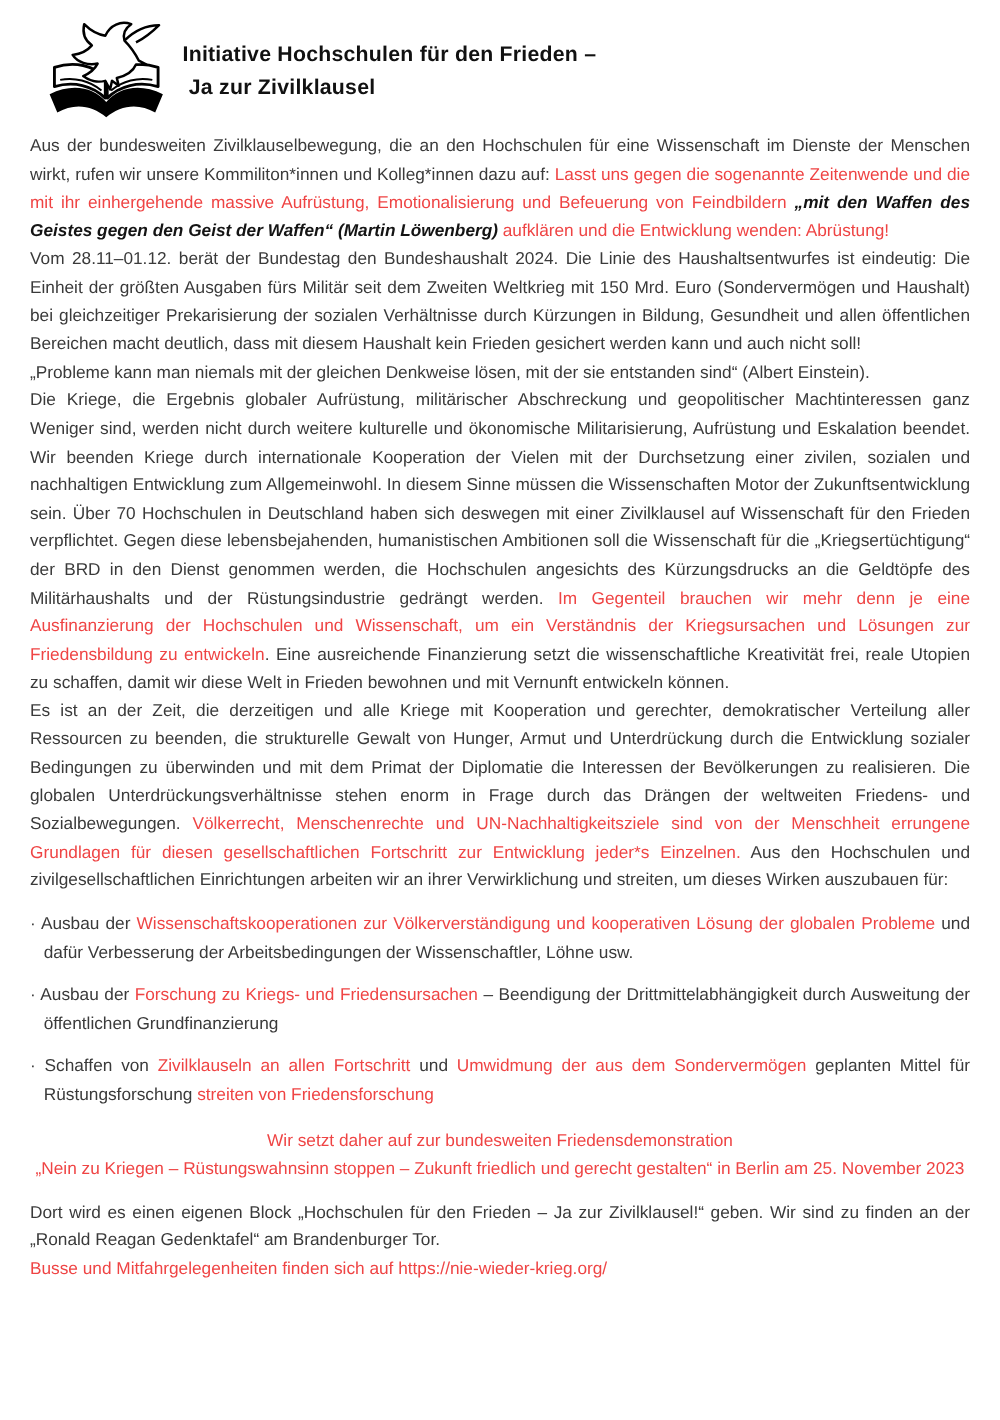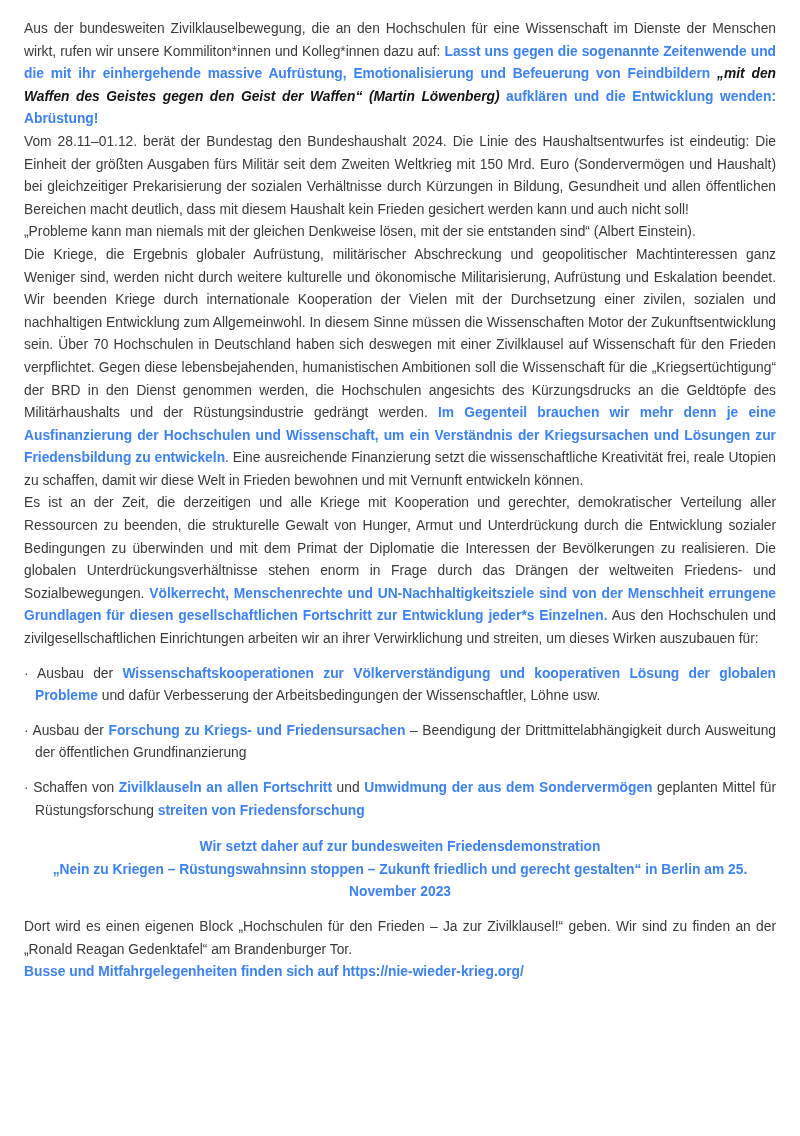--- a/index.html
+++ b/index.html
@@ -14,29 +14,57 @@
   .title-block{margin-left:10px;font-weight:700;color:#111;
     font-size:17px;line-height:1.55;letter-spacing:.2px;}
   .title-line2{padding-left:5px;}
   main#doc-body{margin-top:6px;}
   p{margin:0;font-size:13.8px;line-height:22.6px;text-align:justify;color:#3a3a3a;}
   p.bullet{margin-top:12px;padding-left:11px;text-indent:-11px;}
   p.center{text-align:center;font-weight:700;color:#141414;}
   p.center-first{margin-top:14px;}
   p.final{margin-top:12px;}
   .s-n{font-weight:400;font-style:normal;}
-  .s-b{font-weight:700;font-style:normal;color:#3b82f6;}
+  .s-b{font-weight:400;font-style:normal;color:#ef4444;}
   .s-i{font-weight:400;}
   .s-bi{font-weight:700;font-style:italic;color:#141414;}
 </style>
 </head>
 <body>
 
 <div class="page">
 
+  <header class="masthead">
+    <div class="logo">
+      <svg viewBox="0 0 130 112" xmlns="http://www.w3.org/2000/svg" aria-hidden="true">
+
+        <path d="M6,80 C30,68 52,73 65,88 C78,73 100,68 124,80 L116,99 C99,89 80,91 65,104 C50,91 31,89 14,99 Z" fill="#000"></path>
+
+        <path d="M64,84 C51,71 31,66 11,72 L11,52 C32,45 52,50 64,63 Z" fill="#fff" stroke="#000" stroke-width="3" stroke-linejoin="round"></path>
+
+        <path d="M66,84 C79,71 99,66 119,72 L119,52 C98,45 78,50 66,63 Z" fill="#fff" stroke="#000" stroke-width="3" stroke-linejoin="round"></path>
+
+        <path d="M60,76 C48,66 32,62 17,65" fill="none" stroke="#000" stroke-width="2"></path>
+        <path d="M70,76 C82,66 98,62 113,65" fill="none" stroke="#000" stroke-width="2"></path>
+
+        <path d="M99,45 L107,49 L96,49 C93,56 85,61 76,63 L78,71 L71,66 L69,75 L64,66
+                 C56,68 47,66 41,61 C48,58 53,54 56,48
+                 C46,50 35,47 30,39 C38,38 45,35 50,29
+                 C43,24 40,16 42,7 C49,14 57,18 64,19
+                 C69,8 80,3 91,7 C85,11 82,17 84,24
+                 C90,30 95,37 99,45 Z" fill="#fff" stroke="#000" stroke-width="2.6" stroke-linejoin="round"></path>
+
+        <path d="M84,24 C94,14 106,8 120,8 C112,16 104,22 96,26" fill="#fff" stroke="#000" stroke-width="2.6" stroke-linejoin="round"></path>
+      </svg>
+    </div>
+    <div class="title-block">
+      <div class="title-line1">Initiative Hochschulen für den Frieden –</div>
+      <div class="title-line2">Ja zur Zivilklausel</div>
+    </div>
+  </header>
 
   <main id="doc-body">
       <p class="para"><span class="s-n">Aus der bundesweiten Zivilklauselbewegung, die an den Hochschulen für eine Wissenschaft im Dienste der Menschen wirkt, rufen wir unsere Kommiliton*innen und Kolleg*innen dazu auf: </span><span class="s-b">Lasst uns gegen die sogenannte Zeitenwende und die mit ihr einhergehende massive Aufrüstung, Emotionalisierung und Befeuerung von Feindbildern </span><span class="s-bi">„mit den Waffen des Geistes gegen den Geist der Waffen“ (Martin Löwenberg)</span><span class="s-b"> aufklären und die Entwicklung wenden: Abrüstung!</span></p>
       <p class="para"><span class="s-n">Vom 28.11–01.12. berät der Bundestag den Bundeshaushalt 2024. Die Linie des Haushaltsentwurfes ist eindeutig: Die Einheit der größten Ausgaben fürs Militär seit dem Zweiten Weltkrieg mit 150 Mrd. Euro (Sondervermögen und Haushalt) bei gleichzeitiger Prekarisierung der sozialen Verhältnisse durch Kürzungen in Bildung, Gesundheit und allen öffentlichen Bereichen macht deutlich, dass mit diesem Haushalt kein Frieden gesichert werden kann und auch nicht soll!</span></p>
       <p class="para"><span class="s-i">„Probleme kann man niemals mit der gleichen Denkweise lösen, mit der sie entstanden sind“</span><span class="s-n"> (Albert Einstein).</span></p>
       <p class="para"><span class="s-n">Die Kriege, die Ergebnis globaler Aufrüstung, militärischer Abschreckung und geopolitischer Machtinteressen ganz Weniger sind, werden nicht durch weitere kulturelle und ökonomische Militarisierung, Aufrüstung und Eskalation beendet. Wir beenden Kriege durch internationale Kooperation der Vielen mit der Durchsetzung einer zivilen, sozialen und nachhaltigen Entwicklung zum Allgemeinwohl. In diesem Sinne müssen die Wissenschaften Motor der Zukunftsentwicklung sein. Über 70 Hochschulen in Deutschland haben sich deswegen mit einer Zivilklausel auf Wissenschaft für den Frieden verpflichtet. Gegen diese lebensbejahenden, humanistischen Ambitionen soll die Wissenschaft für die „Kriegsertüchtigung“ der BRD in den Dienst genommen werden, die Hochschulen angesichts des Kürzungsdrucks an die Geldtöpfe des Militärhaushalts und der Rüstungsindustrie gedrängt werden. </span><span class="s-b">Im Gegenteil brauchen wir mehr denn je eine Ausfinanzierung der Hochschulen und Wissenschaft, um ein Verständnis der Kriegsursachen und Lösungen zur Friedensbildung zu entwickeln</span><span class="s-n">. Eine ausreichende Finanzierung setzt die wissenschaftliche Kreativität frei, reale Utopien zu schaffen, damit wir diese Welt in Frieden bewohnen und mit Vernunft entwickeln können.</span></p>
       <p class="para"><span class="s-n">Es ist an der Zeit, die derzeitigen und alle Kriege mit Kooperation und gerechter, demokratischer Verteilung aller Ressourcen zu beenden, die strukturelle Gewalt von Hunger, Armut und Unterdrückung durch die Entwicklung sozialer Bedingungen zu überwinden und mit dem Primat der Diplomatie die Interessen der Bevölkerungen zu realisieren. Die globalen Unterdrückungsverhältnisse stehen enorm in Frage durch das Drängen der weltweiten Friedens- und Sozialbewegungen. </span><span class="s-b">Völkerrecht, Menschenrechte und UN-Nachhaltigkeitsziele sind von der Menschheit errungene Grundlagen für diesen gesellschaftlichen Fortschritt zur Entwicklung jeder*s Einzelnen.</span><span class="s-n"> Aus den Hochschulen und zivilgesellschaftlichen Einrichtungen arbeiten wir an ihrer Verwirklichung und streiten, um dieses Wirken auszubauen für:</span></p>
       <p class="bullet"><span class="s-n">· Ausbau der </span><span class="s-b">Wissenschaftskooperationen zur Völkerverständigung und kooperativen Lösung der globalen Probleme</span><span class="s-n"> und dafür Verbesserung der Arbeitsbedingungen der Wissenschaftler, Löhne usw.</span></p>
       <p class="bullet"><span class="s-n">· Ausbau der </span><span class="s-b">Forschung zu Kriegs- und Friedensursachen</span><span class="s-n"> – Beendigung der Drittmittelabhängigkeit durch Ausweitung der öffentlichen Grundfinanzierung</span></p>
       <p class="bullet"><span class="s-n">· Schaffen von </span><span class="s-b">Zivilklauseln an allen Fortschritt</span><span class="s-n"> und </span><span class="s-b">Umwidmung der aus dem Sondervermögen</span><span class="s-n"> geplanten Mittel für Rüstungsforschung </span><span class="s-b">streiten von Friedensforschung</span></p>

